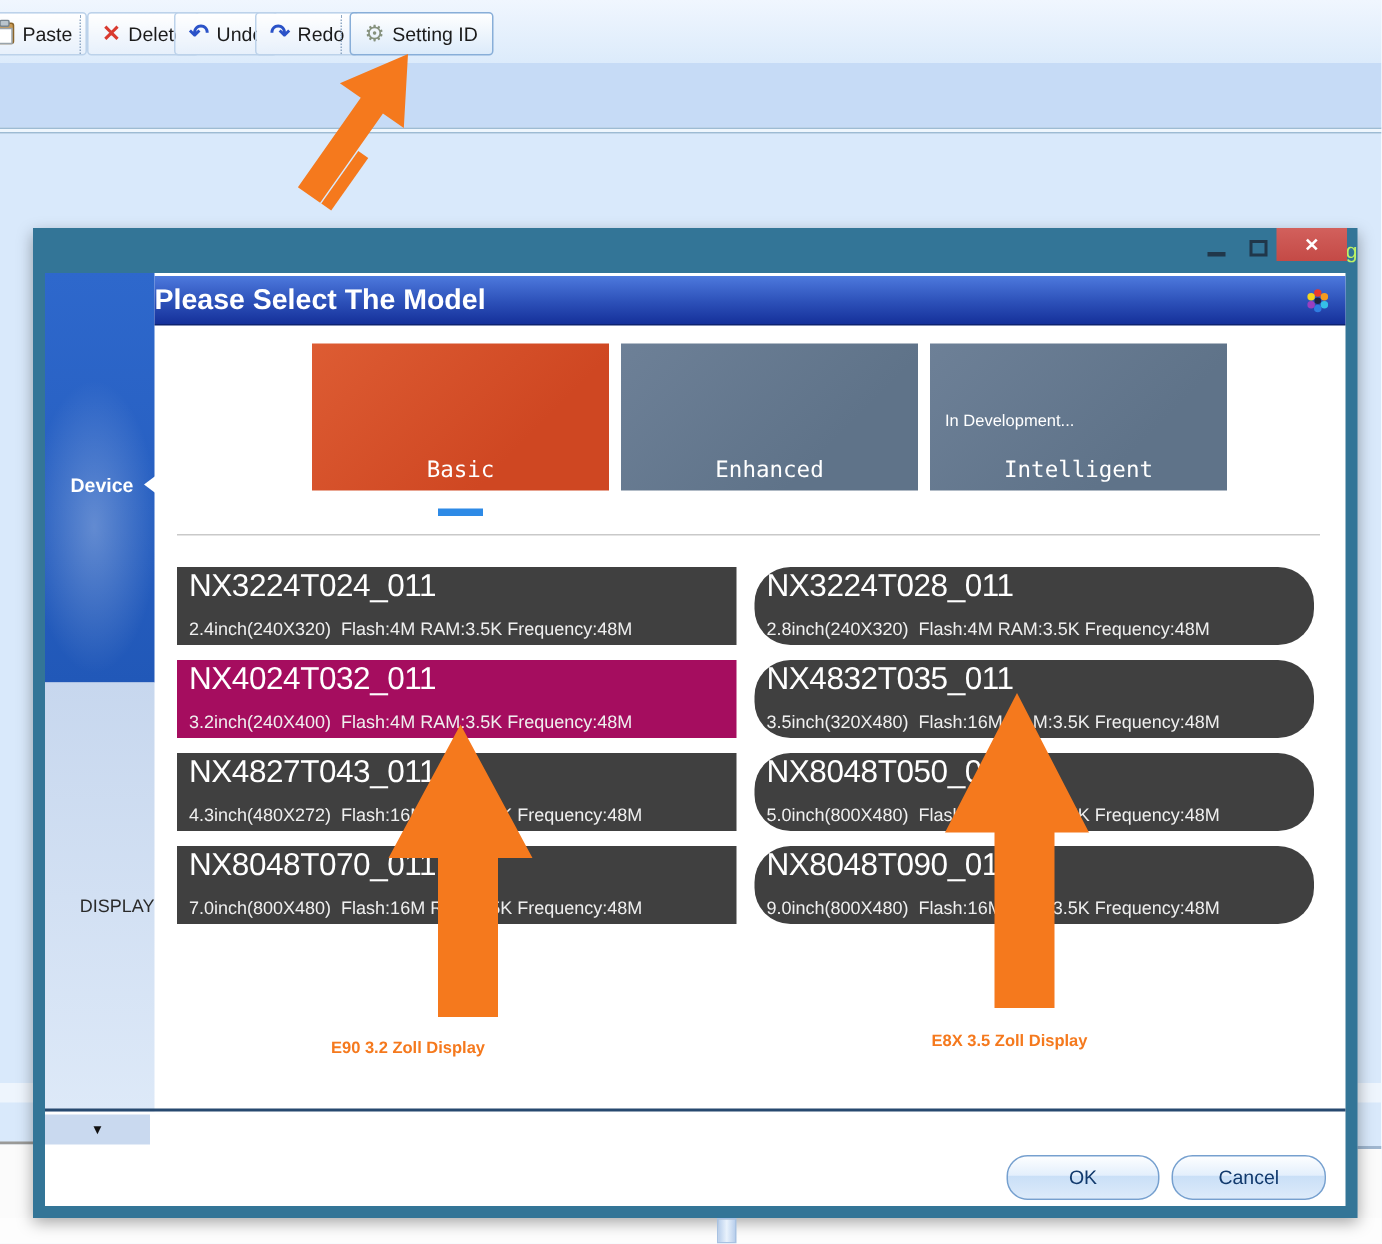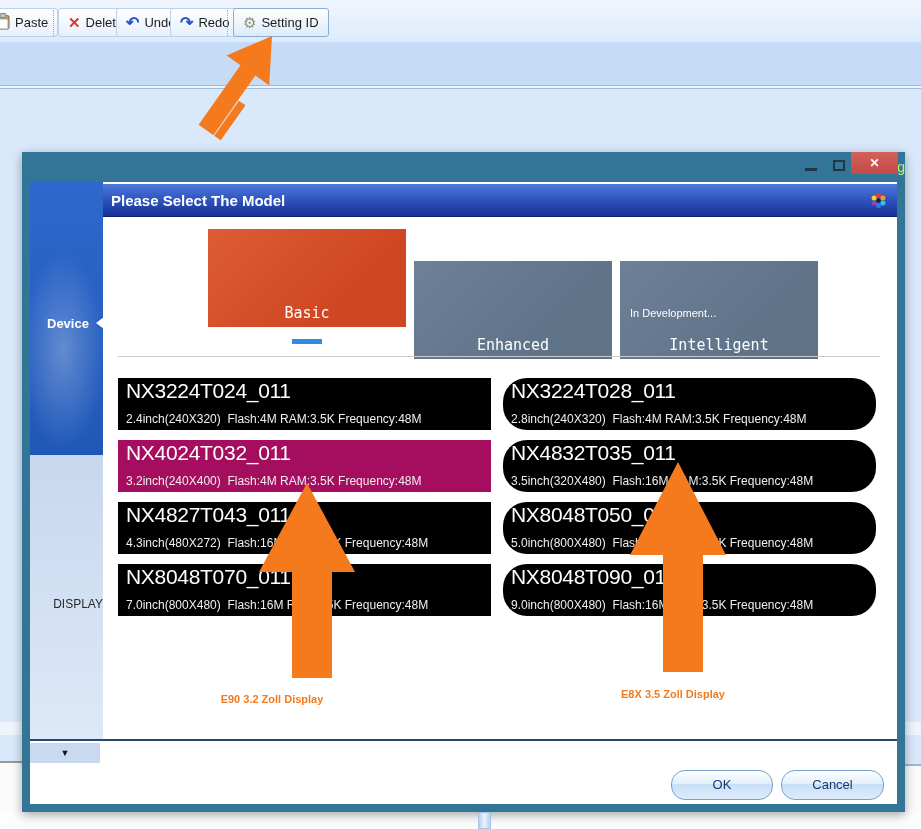--- a/index.html
+++ b/index.html
@@ -62,41 +62,41 @@
   .main-bottom-line { position:absolute; left:0; top:557px; width:867px; height:2px;
     background:#27496f; }
   .sb-scroll { position:absolute; left:0; top:561px; width:70px; height:20px;
     background:#c9d9ef; text-align:center; font-size:9px; color:#111;
     line-height:20px; cursor:pointer; }
 
   
   .panel-header { position:absolute; left:73px; top:2px; width:794px; height:33px;
     background:linear-gradient(180deg,#4d79dd,#2c50b8 55%,#15309a);
     border-bottom:1px solid #0d2270; }
-  .panel-header-title { position:absolute; left:8px; top:0; height:33px;
-    line-height:33px; color:#fff; font-size:15px; font-weight:bold; }
+  .panel-header-title { position:absolute; left:0; top:0; height:33px;
+    line-height:33px; color:#fff; font-size:19px; font-weight:bold; }
   .panel-header-icon { position:absolute; right:10px; top:8px; width:17px; height:17px; }
 
   
   .cat { position:absolute; top:47px; width:198px; height:98px; cursor:pointer; }
   .cat-basic { left:178px;
     background:linear-gradient(135deg,#dd5c33,#cf4722 70%); }
-  .cat-gray { background:linear-gradient(135deg,#6d8097,#5f7389 70%);margin-top:32px; }
+  .cat-gray { background:linear-gradient(135deg,#6d8097,#5f7389 70%); }
   .cat-enhanced { left:384px; }
   .cat-intelligent { left:590px; }
   .cat-label { position:absolute; left:0; bottom:5px; width:100%; text-align:center;
     color:#fff; font-family:"DejaVu Sans Mono", monospace; font-size:15px; }
   .cat-note { position:absolute; left:10px; top:46px; color:#fff; font-size:11px; }
   .cat-underline { position:absolute; left:262px; top:157px; width:30px; height:5px;
     background:#2e8ae6; }
   .cat-sep { position:absolute; left:88px; top:174px; width:762px; height:1px;
     background:#c9c9c9; }
 
   
-  .tile { position:absolute; width:373px; height:52px; background:#000000;
+  .tile { position:absolute; width:373px; height:52px; background:#404040;
     color:#fff; cursor:pointer; }
   .tile.sel { background:#a50d5f; }
   .tile-name { position:absolute; left:8px; top:1px; font-size:21px;
     letter-spacing:-0.3px; }
   .tile-specs { position:absolute; left:8px; bottom:4px; font-size:12px;
     color:#efefef; white-space:pre; }
   .r1 { top:196px; } .r2 { top:258px; } .r3 { top:320px; } .r4 { top:382px; }
   .c1 { left:88px; } .c2 { left:473px;border-radius:24px; }
 
   

